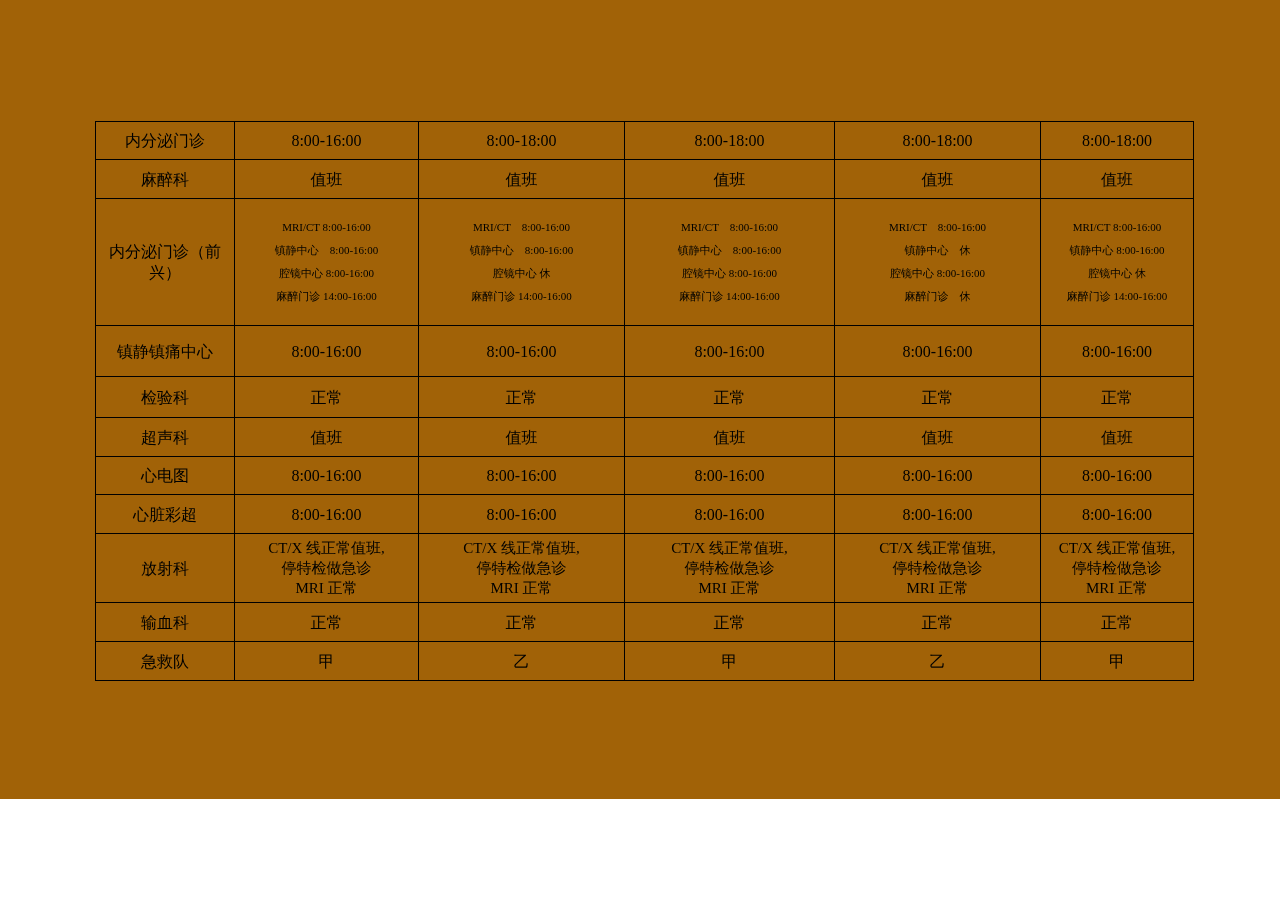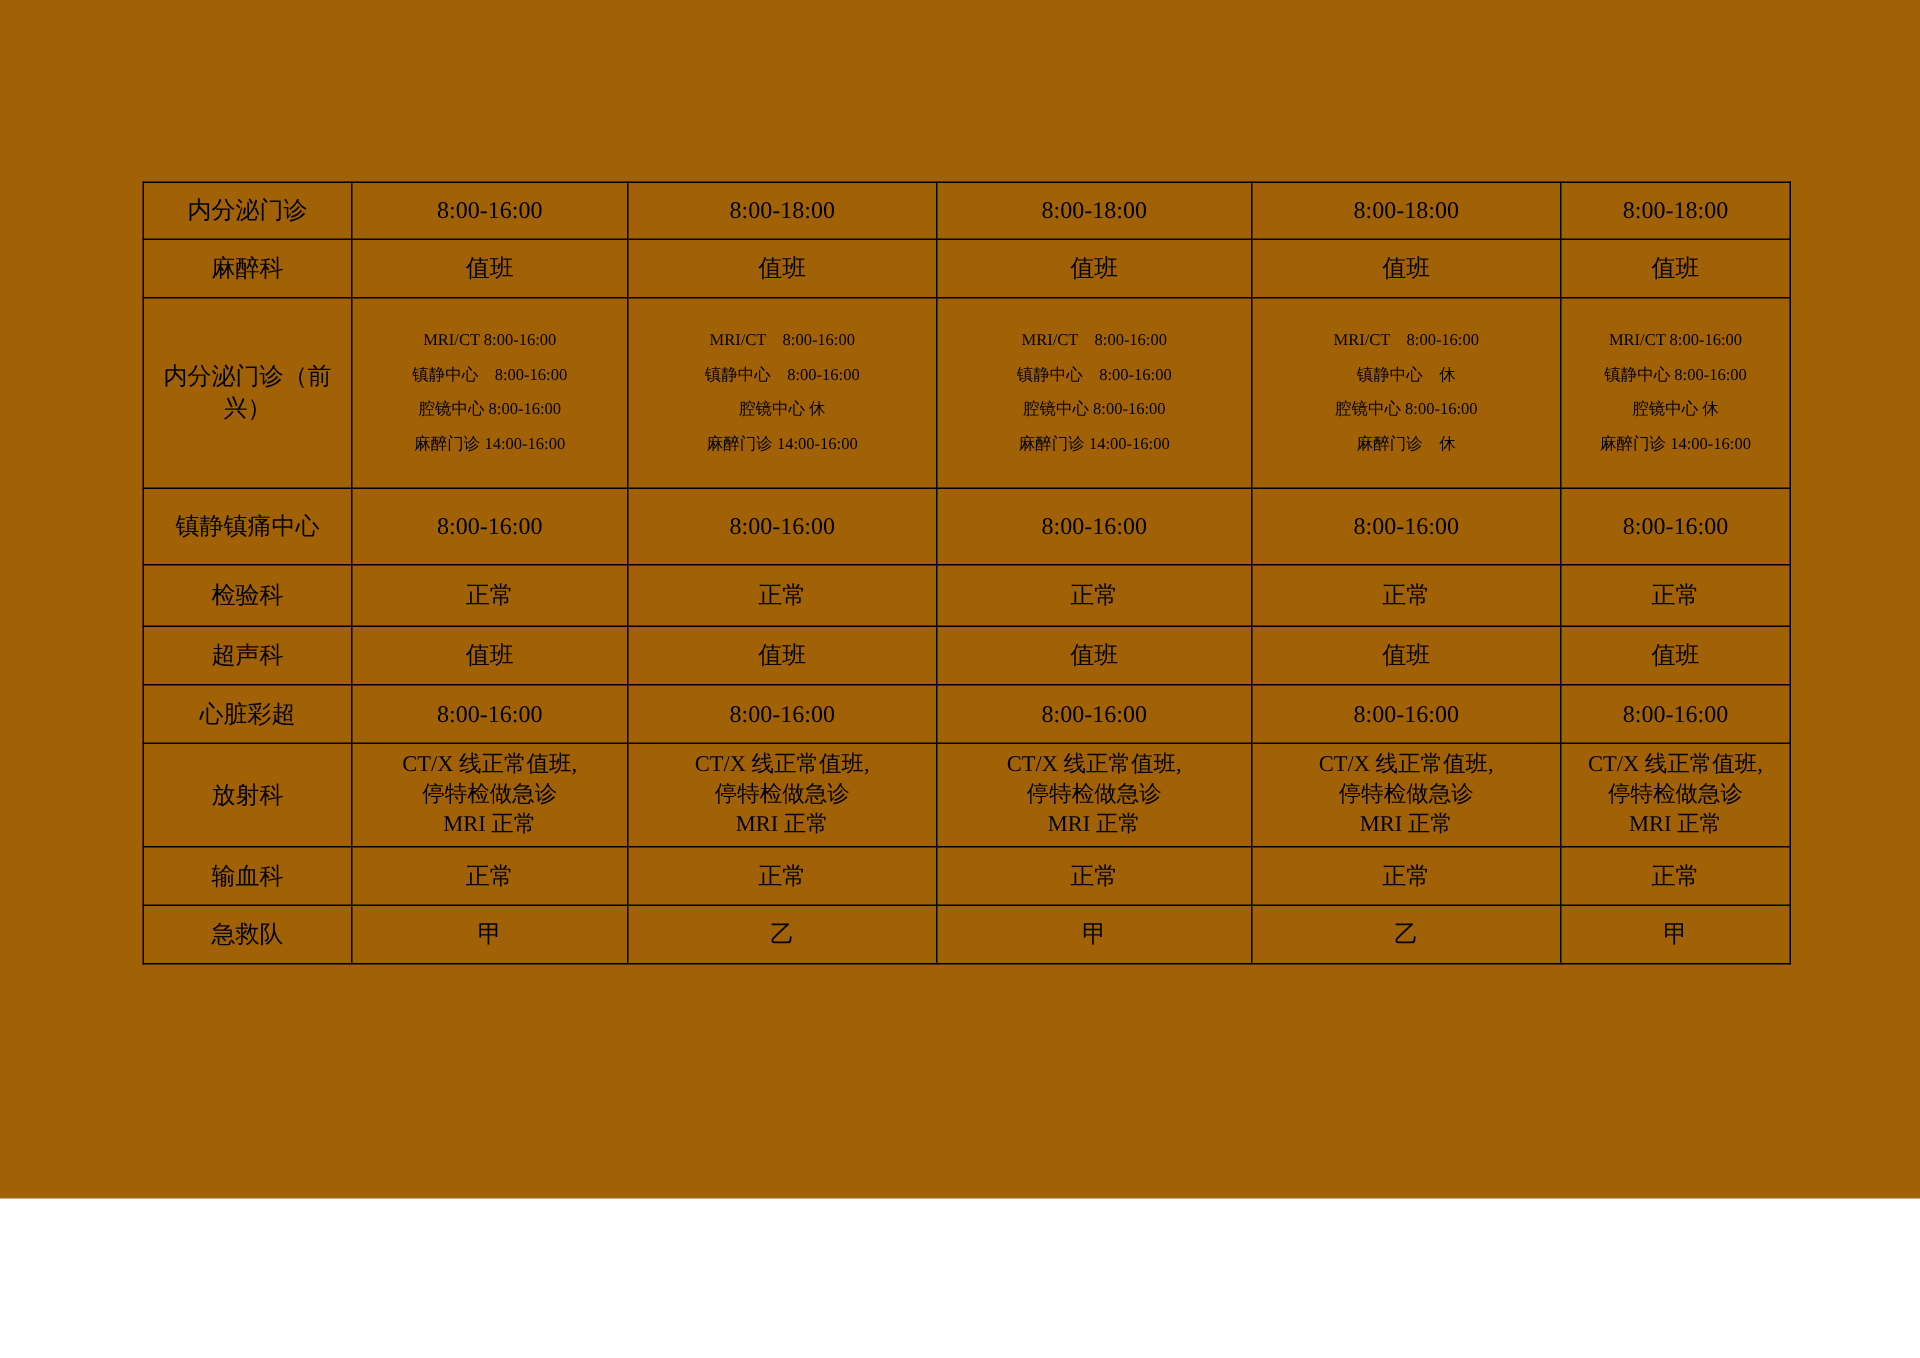--- a/index.html
+++ b/index.html
@@ -114,20 +114,28 @@
         <td class="c">正常</td>
       </tr>
       <tr class="r6 h39">
         <td class="d">超声科</td>
         <td class="c">值班</td>
         <td class="c">值班</td>
         <td class="c">值班</td>
         <td class="c">值班</td>
         <td class="c">值班</td>
       </tr>
+      <tr class="r7 h38">
+        <td class="d">心电图</td>
+        <td class="c">8:00-16:00</td>
+        <td class="c">8:00-16:00</td>
+        <td class="c">8:00-16:00</td>
+        <td class="c">8:00-16:00</td>
+        <td class="c">8:00-16:00</td>
+      </tr>
       <tr class="r8 h39">
         <td class="d">心脏彩超</td>
         <td class="c">8:00-16:00</td>
         <td class="c">8:00-16:00</td>
         <td class="c">8:00-16:00</td>
         <td class="c">8:00-16:00</td>
         <td class="c">8:00-16:00</td>
       </tr>
       <tr class="r9 h69">
         <td class="d">放射科</td>

